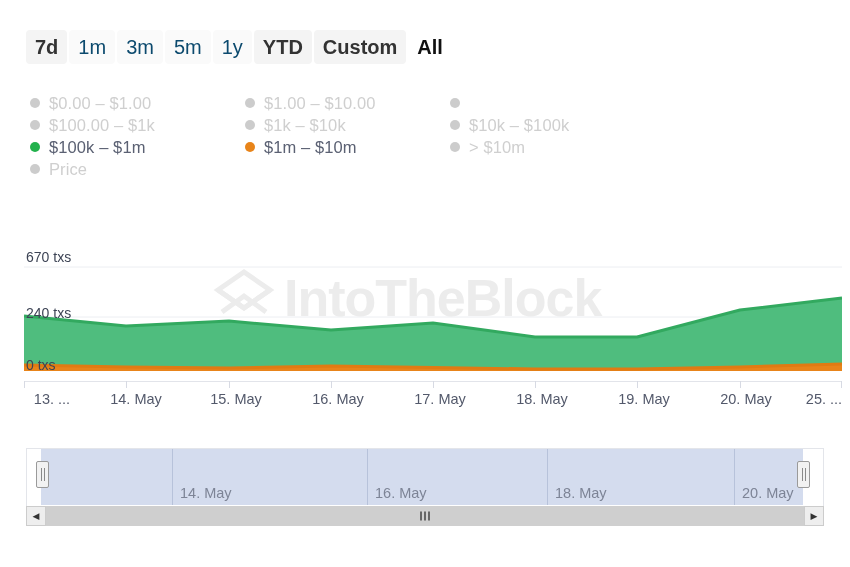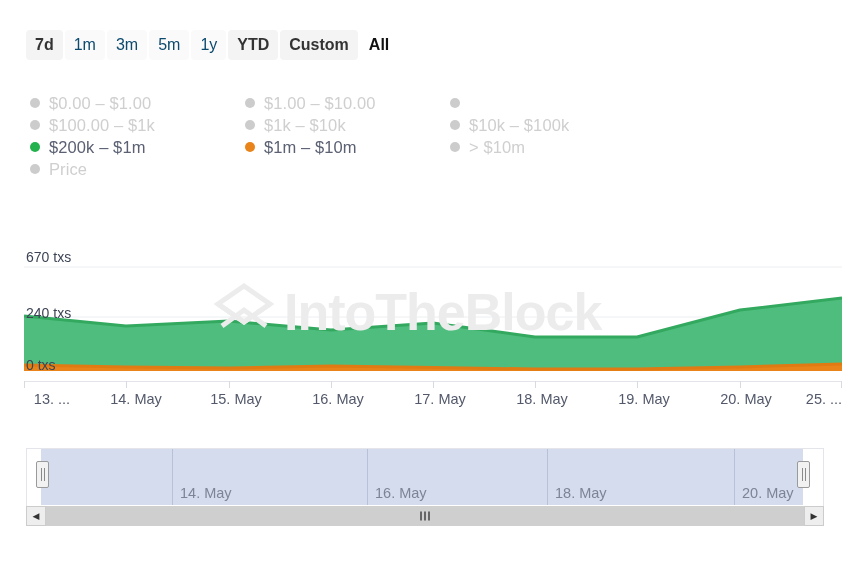--- a/index.html
+++ b/index.html
@@ -19,21 +19,21 @@
   
   .range-bar {
     position: absolute;
     left: 26px;
     top: 30px;
     display: flex;
     align-items: center;
     gap: 2px;
   }
   .range-btn {
-    font-size: 16px;
+    font-size: 20px;
     line-height: 1;
     padding: 7px 9px;
     border-radius: 4px;
     background: #f4f4f4;
     color: #333333;
     font-weight: 700;
     cursor: pointer;
     white-space: nowrap;
   }
   .range-btn.dim {
@@ -141,21 +141,21 @@
     top: 141px;
     width: 818px;
     height: 1px;
     background: #e2e4ea;
   }
 
   
   .watermark {
     position: absolute;
     left: 212px;
-    top: 280px;
+    top: 266px;
     width: 430px;
     height: 62px;
     z-index: 1;
     pointer-events: none;
   }
 
   
   .navigator {
     position: absolute;
     left: 26px;
@@ -305,21 +305,21 @@
     </div>
     <div class="legend-item col2">
       <span class="legend-dot" style="background:#cccccc"></span>
       <span class="legend-label">$10k – $100k</span>
     </div>
   </div>
 
   <div class="legend-row">
     <div class="legend-item col0 active">
       <span class="legend-dot" style="background:#22b14c"></span>
-      <span class="legend-label">$200k – $1m</span>
+      <span class="legend-label">$100k – $1m</span>
     </div>
     <div class="legend-item col1 active">
       <span class="legend-dot" style="background:#e8841a"></span>
       <span class="legend-label">$1m – $10m</span>
     </div>
     <div class="legend-item col2">
       <span class="legend-dot" style="background:#cccccc"></span>
       <span class="legend-label">&gt; $10m</span>
     </div>
   </div>

